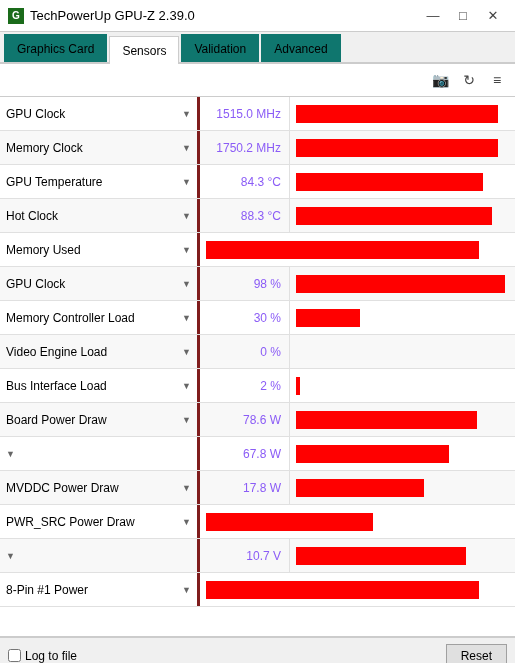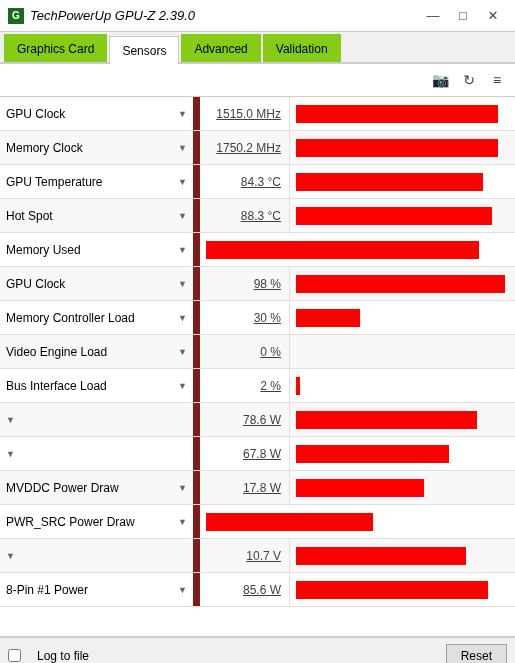--- a/index.html
+++ b/index.html
@@ -33,21 +33,20 @@
       align-items: center;
       justify-content: center;
       color: #fff;
       font-size: 10px;
       font-weight: bold;
     }
     .title-text {
       font-size: 13px;
       font-weight: normal;
       color: #000;
-      font-style: italic;
     }
     .title-buttons {
       display: flex;
       gap: 2px;
     }
     .title-btn {
       width: 28px;
       height: 20px;
       background: transparent;
       border: none;
@@ -66,21 +65,21 @@
       padding: 0 4px;
       border-bottom: 2px solid #ccc;
       height: 32px;
     }
     .tab {
       padding: 5px 12px;
       cursor: pointer;
       border: 1px solid transparent;
       border-bottom: none;
       margin-right: 2px;
-      background: #84cc16;
+      background: #0f766e;
       color: #000;
       font-size: 12px;
       height: 28px;
       display: flex;
       align-items: center;
     }
     .tab.active {
       background: #fff;
       border-color: #ccc;
       border-bottom-color: #fff;
@@ -139,44 +138,43 @@
     .sensor-row:nth-child(odd) { background: #fff; }
     .sensor-row:nth-child(even) { background: #f8f8f8; }
 
     .sensor-label {
       width: 200px;
       min-width: 200px;
       padding: 0 6px;
       display: flex;
       align-items: center;
       justify-content: space-between;
-      border-right: 7px solid #7f1d1d;
+      border-right: 3px solid #7f1d1d;
       height: 100%;
     }
     .sensor-label-text {
       font-size: 12px;
       color: #000;
     }
     .dropdown-arrow {
       font-size: 9px;
       color: #666;
     }
     .sensor-value {
       width: 90px;
       min-width: 90px;
       text-align: right;
       padding: 0 8px;
       font-size: 12px;
-      color: #404040;
+      color: #8b5cf6;
       border-right: 1px solid #e0e0e0;
       height: 100%;
       display: flex;
       align-items: center;
       justify-content: flex-end;
-      text-decoration: underline;
     }
     .sensor-bar-container {
       flex: 1;
       height: 100%;
       padding: 8px 6px;
       overflow: hidden;
     }
     .sensor-bar {
       height: 18px;
       background: #ff0000;
@@ -192,21 +190,21 @@
       align-items: center;
       justify-content: space-between;
       padding: 6px 8px;
       background: #f0f0f0;
       border-top: 1px solid #ccc;
       height: 36px;
     }
     .log-check {
       display: flex;
       align-items: flex-start;
-      gap: 16px;
+      gap: 4px;
       font-size: 12px;
     }
     .log-check input { cursor: pointer; }
     .reset-btn {
       padding: 4px 14px;
       background: #e0e0e0;
       border: 1px solid #a0a0a0;
       cursor: pointer;
       font-size: 12px;
     }
@@ -222,22 +220,22 @@
   <div class="title-buttons">
     <button class="title-btn">—</button>
     <button class="title-btn">□</button>
     <button class="title-btn close-btn">✕</button>
   </div>
 </div>
 
 <div class="tabs-bar">
   <div class="tab">Graphics Card</div>
   <div class="tab active">Sensors</div>
+  <div class="tab">Validation</div>
   <div class="tab">Advanced</div>
-  <div class="tab">Validation</div>
 </div>
 
 <div class="toolbar">
   <button class="toolbar-btn">📷</button>
   <button class="toolbar-btn">↻</button>
   <button class="toolbar-btn">≡</button>
 </div>
 
 <div class="sensors-container" id="sensors-list">
 <div class="sensor-row">
@@ -265,21 +263,21 @@
     <span class="sensor-label-text">GPU Temperature</span>
     <span class="dropdown-arrow">▼</span>
   </div>
       <div class="sensor-value">84.3 °C</div>
       <div class="sensor-bar-container">
         <div class="sensor-bar partial" style="width: 88%;"></div>
       </div>
     </div>
     <div class="sensor-row">
       <div class="sensor-label">
-    <span class="sensor-label-text">Hot Spot</span>
+    <span class="sensor-label-text">Hot Clock</span>
     <span class="dropdown-arrow">▼</span>
   </div>
       <div class="sensor-value">88.3 °C</div>
       <div class="sensor-bar-container">
         <div class="sensor-bar partial" style="width: 92%;"></div>
       </div>
     </div>
     <div class="sensor-row">
       <div class="sensor-label">
     <span class="sensor-label-text">Memory Used</span>
@@ -322,20 +320,21 @@
     <span class="sensor-label-text">Bus Interface Load</span>
     <span class="dropdown-arrow">▼</span>
   </div>
       <div class="sensor-value">2 %</div>
       <div class="sensor-bar-container">
         <div class="sensor-bar partial" style="width: 2%;"></div>
       </div>
     </div>
     <div class="sensor-row">
       <div class="sensor-label">
+    <span class="sensor-label-text">Board Power Draw</span>
     <span class="dropdown-arrow">▼</span>
   </div>
       <div class="sensor-value">78.6 W</div>
       <div class="sensor-bar-container">
         <div class="sensor-bar partial" style="width: 85%;"></div>
       </div>
     </div>
     <div class="sensor-row">
       <div class="sensor-label">
     <span class="dropdown-arrow">▼</span>
@@ -371,21 +370,20 @@
       <div class="sensor-value">10.7 V</div>
       <div class="sensor-bar-container">
         <div class="sensor-bar partial" style="width: 80%;"></div>
       </div>
     </div>
     <div class="sensor-row">
       <div class="sensor-label">
     <span class="sensor-label-text">8-Pin #1 Power</span>
     <span class="dropdown-arrow">▼</span>
   </div>
-      <div class="sensor-value">85.6 W</div>
       <div class="sensor-bar-container">
         <div class="sensor-bar partial" style="width: 90%;"></div>
       </div>
     </div>
   </div>
 
 <div class="bottom-bar">
   <label class="log-check">
     <input type="checkbox" style="">
     <span>Log to file</span>

